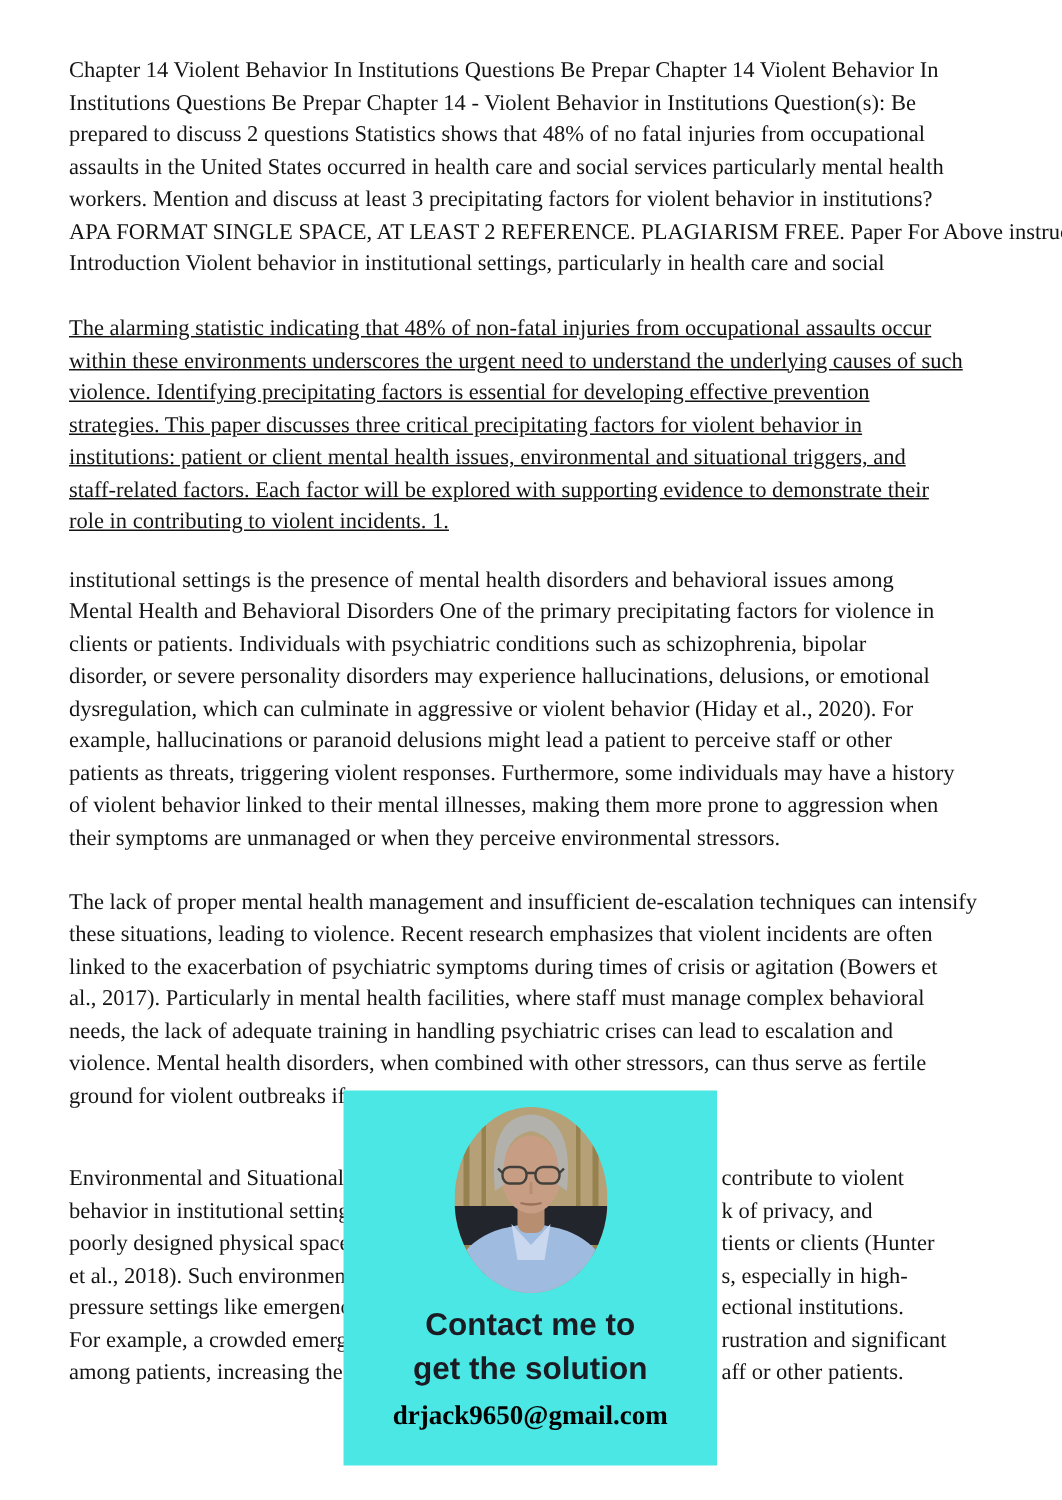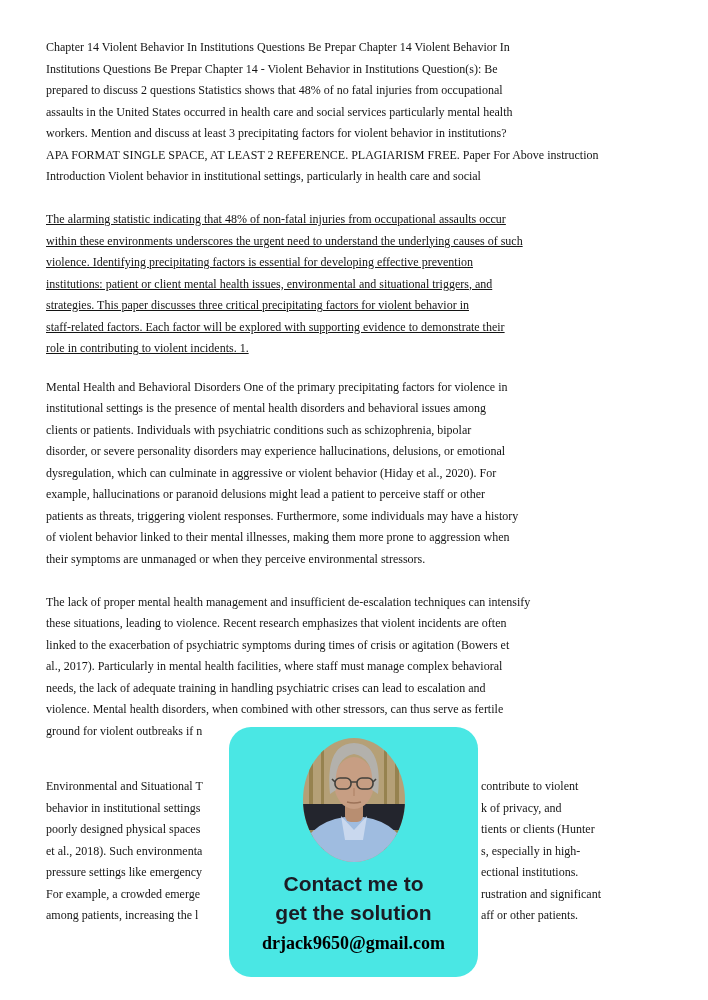--- a/index.html
+++ b/index.html
@@ -9,21 +9,21 @@
     position: relative;
     overflow: hidden;
     font-family: "Liberation Serif", serif;
   }
   
   .doc {
     position: absolute;
     left: 46px; top: 37px;
     width: 662px;
     color: var(--doc-color, #141414);
-    font-size: 12px;
+    font-size: 15px;
   }
   .para { margin: 0 0 21.5px 0; }
   .para:nth-child(2) { margin-bottom: 17px; text-decoration: underline; }
   .para:nth-child(4) { margin-bottom: 34px; }
   .line {
     height: 21.5px;
     line-height: 21.5px;
     white-space: nowrap;
     position: relative;
   }
@@ -33,21 +33,20 @@
     white-space: nowrap;
   }
   
   .overlay {
     position: absolute;
     left: 229px; top: 727px;
     width: 249px; height: 250px;
     background: var(--overlay-bg, #4AE7E4);
     text-align: center;
     z-index: 5;
-    border-radius: 22px;
   }
   .portrait {
     display: block;
     margin: 11px auto 0 auto;
     width: 102px; height: 124px;
   }
   .overlay-heading {
     margin-top: 7px;
     font-family: "Liberation Sans", sans-serif;
     font-weight: bold;
@@ -74,28 +73,28 @@
       <div class="line">prepared to discuss 2 questions Statistics shows that 48% of no fatal injuries from occupational</div>
       <div class="line">assaults in the United States occurred in health care and social services particularly mental health</div>
       <div class="line">workers. Mention and discuss at least 3 precipitating factors for violent behavior in institutions?</div>
       <div class="line">APA FORMAT SINGLE SPACE, AT LEAST 2 REFERENCE. PLAGIARISM FREE. Paper For Above instruction</div>
       <div class="line">Introduction Violent behavior in institutional settings, particularly in health care and social</div>
     </div>
     <div class="para">
       <div class="line">The alarming statistic indicating that 48% of non-fatal injuries from occupational assaults occur</div>
       <div class="line">within these environments underscores the urgent need to understand the underlying causes of such</div>
       <div class="line">violence. Identifying precipitating factors is essential for developing effective prevention</div>
+      <div class="line">strategies. This paper discusses three critical precipitating factors for violent behavior in</div>
       <div class="line">institutions: patient or client mental health issues, environmental and situational triggers, and</div>
-      <div class="line">strategies. This paper discusses three critical precipitating factors for violent behavior in</div>
       <div class="line">staff-related factors. Each factor will be explored with supporting evidence to demonstrate their</div>
       <div class="line">role in contributing to violent incidents. 1.</div>
     </div>
     <div class="para">
+      <div class="line">institutional settings is the presence of mental health disorders and behavioral issues among</div>
       <div class="line">Mental Health and Behavioral Disorders One of the primary precipitating factors for violence in</div>
-      <div class="line">institutional settings is the presence of mental health disorders and behavioral issues among</div>
       <div class="line">clients or patients. Individuals with psychiatric conditions such as schizophrenia, bipolar</div>
       <div class="line">disorder, or severe personality disorders may experience hallucinations, delusions, or emotional</div>
       <div class="line">dysregulation, which can culminate in aggressive or violent behavior (Hiday et al., 2020). For</div>
       <div class="line">example, hallucinations or paranoid delusions might lead a patient to perceive staff or other</div>
       <div class="line">patients as threats, triggering violent responses. Furthermore, some individuals may have a history</div>
       <div class="line">of violent behavior linked to their mental illnesses, making them more prone to aggression when</div>
       <div class="line">their symptoms are unmanaged or when they perceive environmental stressors.</div>
     </div>
     <div class="para">
       <div class="line">The lack of proper mental health management and insufficient de-escalation techniques can intensify</div>

